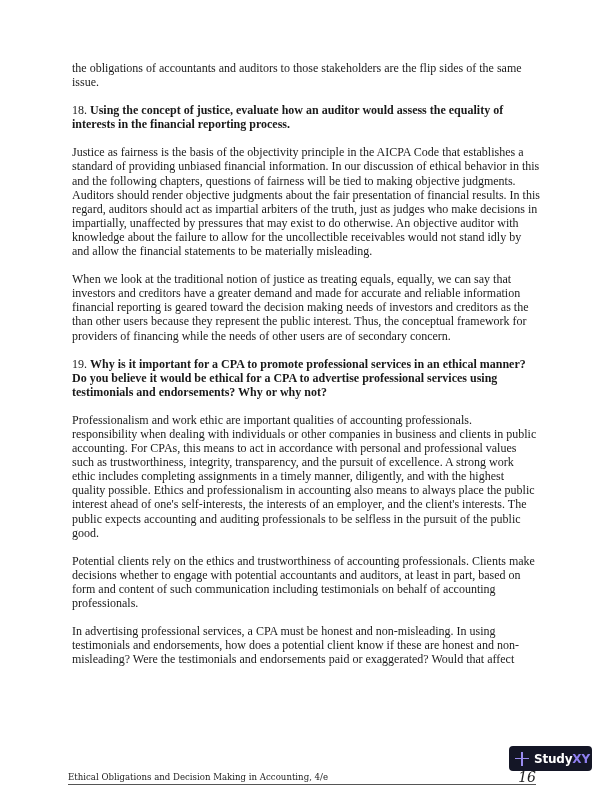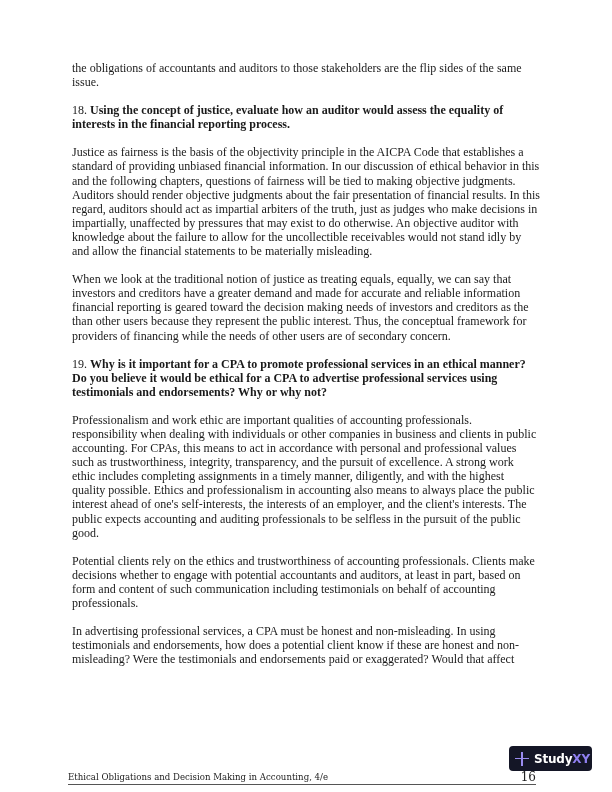--- a/index.html
+++ b/index.html
@@ -55,21 +55,22 @@
     }
     .footer-title {
       position: absolute;
       left: 0;
       top: 0;
     }
     .footer-page {
       position: absolute;
       right: 0;
       top: 0;
-      font-size: 12px;
+      font-size: 14px;
+      font-style: italic;
     }
     .badge {
       position: absolute;
       left: 509px;
       top: 746px;
       width: 83px;
       height: 25px;
       background: #141626;
       border-radius: 4px;
       display: flex;

